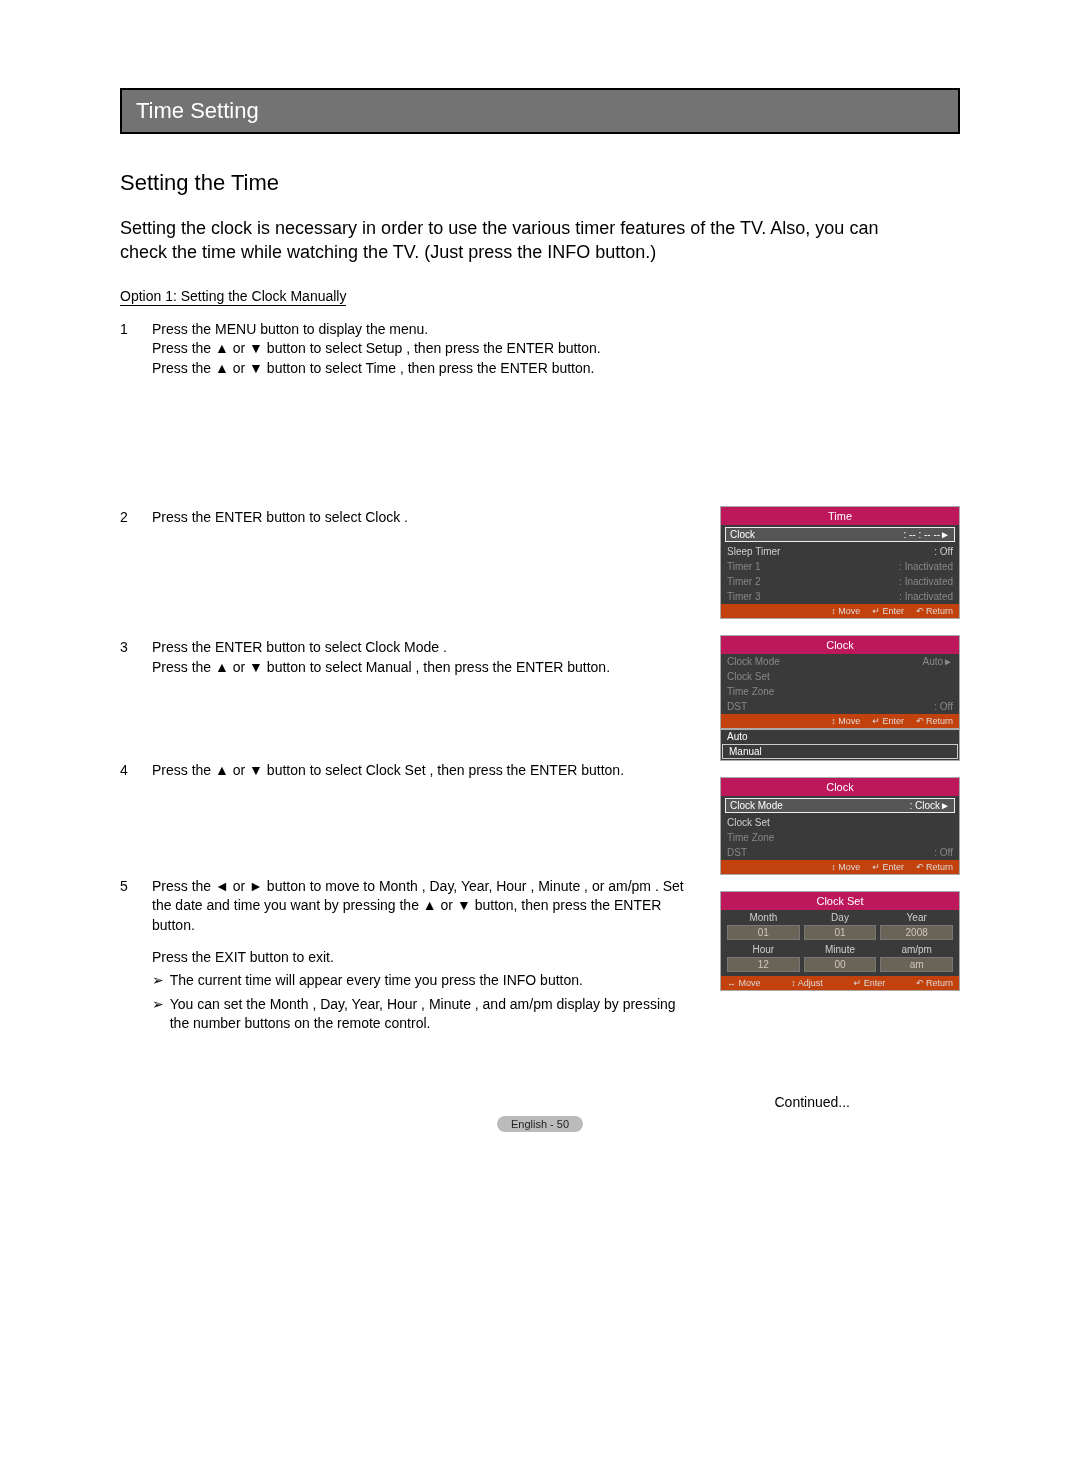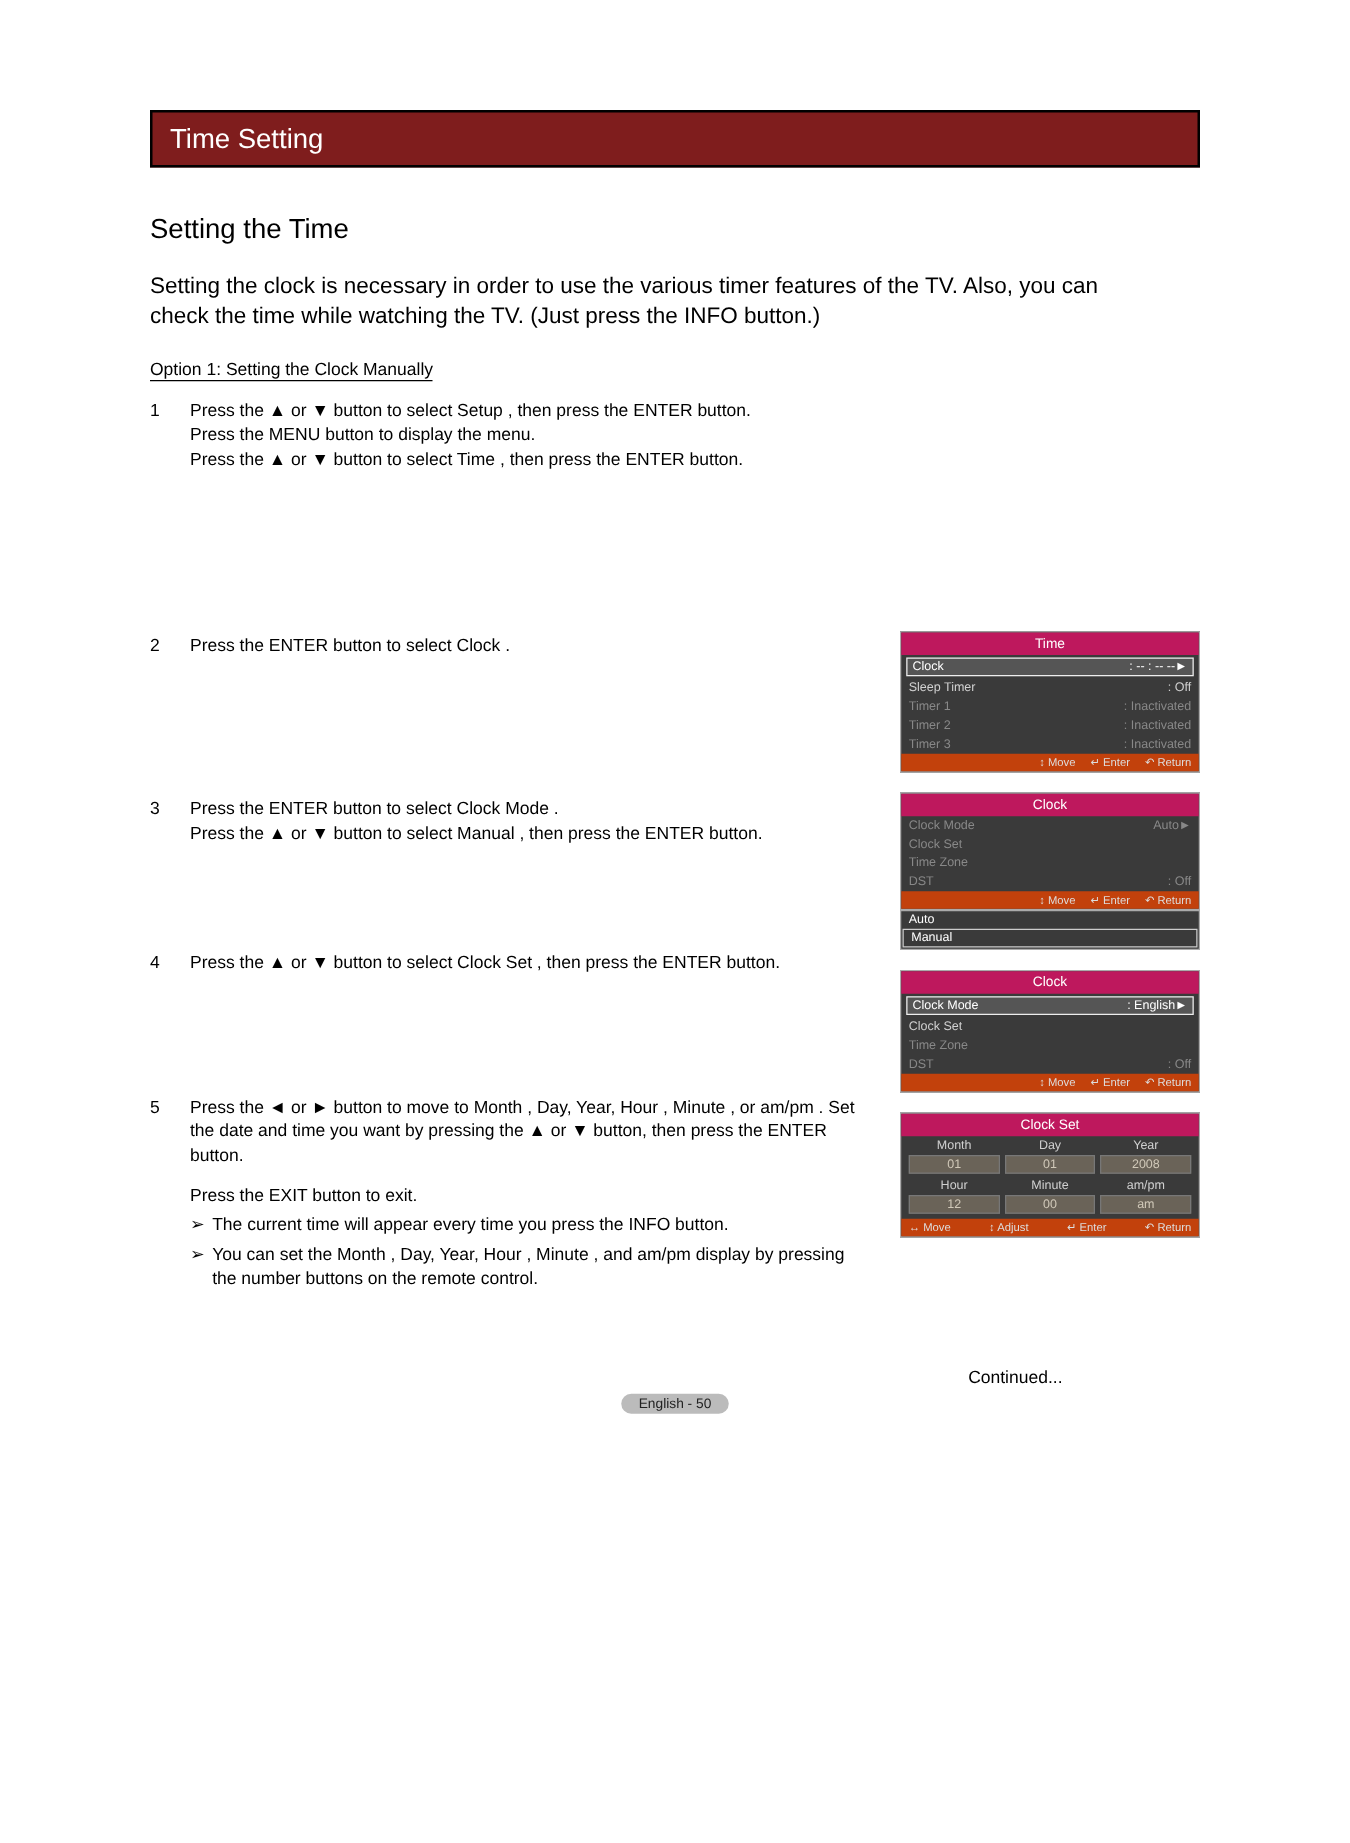--- a/index.html
+++ b/index.html
@@ -1,19 +1,19 @@
 <!DOCTYPE html>
 <html><head>
 <meta charset="utf-8">
 <style>
   * { box-sizing: border-box; margin: 0; padding: 0; }
   html, body { width: 1080px; background: #fff; font-family: Arial, Helvetica, sans-serif; color: #000; }
   .page { padding: 88px 120px 100px 120px; position: relative; }
   .banner {
-    background: #7f1d1d; color: #fff; font-size: 22px; font-weight: 400;
+    background: #737373; color: #fff; font-size: 22px; font-weight: 400;
     padding: 8px 14px; border: 2px solid #000; margin-bottom: 36px;
   }
   .section-title { font-size: 22px; margin-bottom: 20px; }
   .intro { font-size: 18px; line-height: 1.35; margin-bottom: 22px; max-width: 760px; }
   .option-title {
     font-size: 14px; display: inline-block; border-bottom: 1px solid #000;
     padding-bottom: 1px; margin-bottom: 14px;
   }
   .body-cols { display: flex; gap: 24px; }
   .left-col { flex: 1 1 auto; }
@@ -75,22 +75,22 @@
   <p class="intro">Setting the clock is necessary in order to use the various timer features of the TV. Also, you can check the time while watching the TV. (Just press the INFO button.)</p>
 
   <div class="option-title">Option 1: Setting the Clock Manually</div>
 
   <div class="body-cols">
     <div class="left-col">
 
       <div class="step step1">
         <div class="num">1</div>
         <div class="txt">
+          <div>Press the MENU button to display the menu.</div>
           <div>Press the ▲ or ▼ button to select Setup , then press the ENTER button.</div>
-          <div>Press the MENU button to display the menu.</div>
           <div>Press the ▲ or ▼ button to select Time , then press the ENTER button.</div>
         </div>
       </div>
 
       <div class="step step2">
         <div class="num">2</div>
         <div class="txt">
           <div>Press the ENTER button to select Clock .</div>
         </div>
       </div>
@@ -190,21 +190,21 @@
         <div class="dropdown osd" style="top:20px;">
           <div style="padding:1px 6px; color:#fff;">Auto</div>
           <div style="padding:1px 6px; border:1px solid #ccc; margin:1px; color:#fff;">Manual</div>
         </div>
       </div>
 
       <div class="osd">
         <div class="title">Clock</div>
         <div class="row sel">
           <span class="lab">Clock Mode</span>
-          <span class="val">: English</span>
+          <span class="val">: Clock</span>
           <span class="chev">►</span>
         </div>
         <div class="row">
           <span class="lab">Clock Set</span>
         </div>
         <div class="row dim">
           <span class="lab">Time Zone</span>
         </div>
         <div class="row dim">
           <span class="lab">DST</span>

